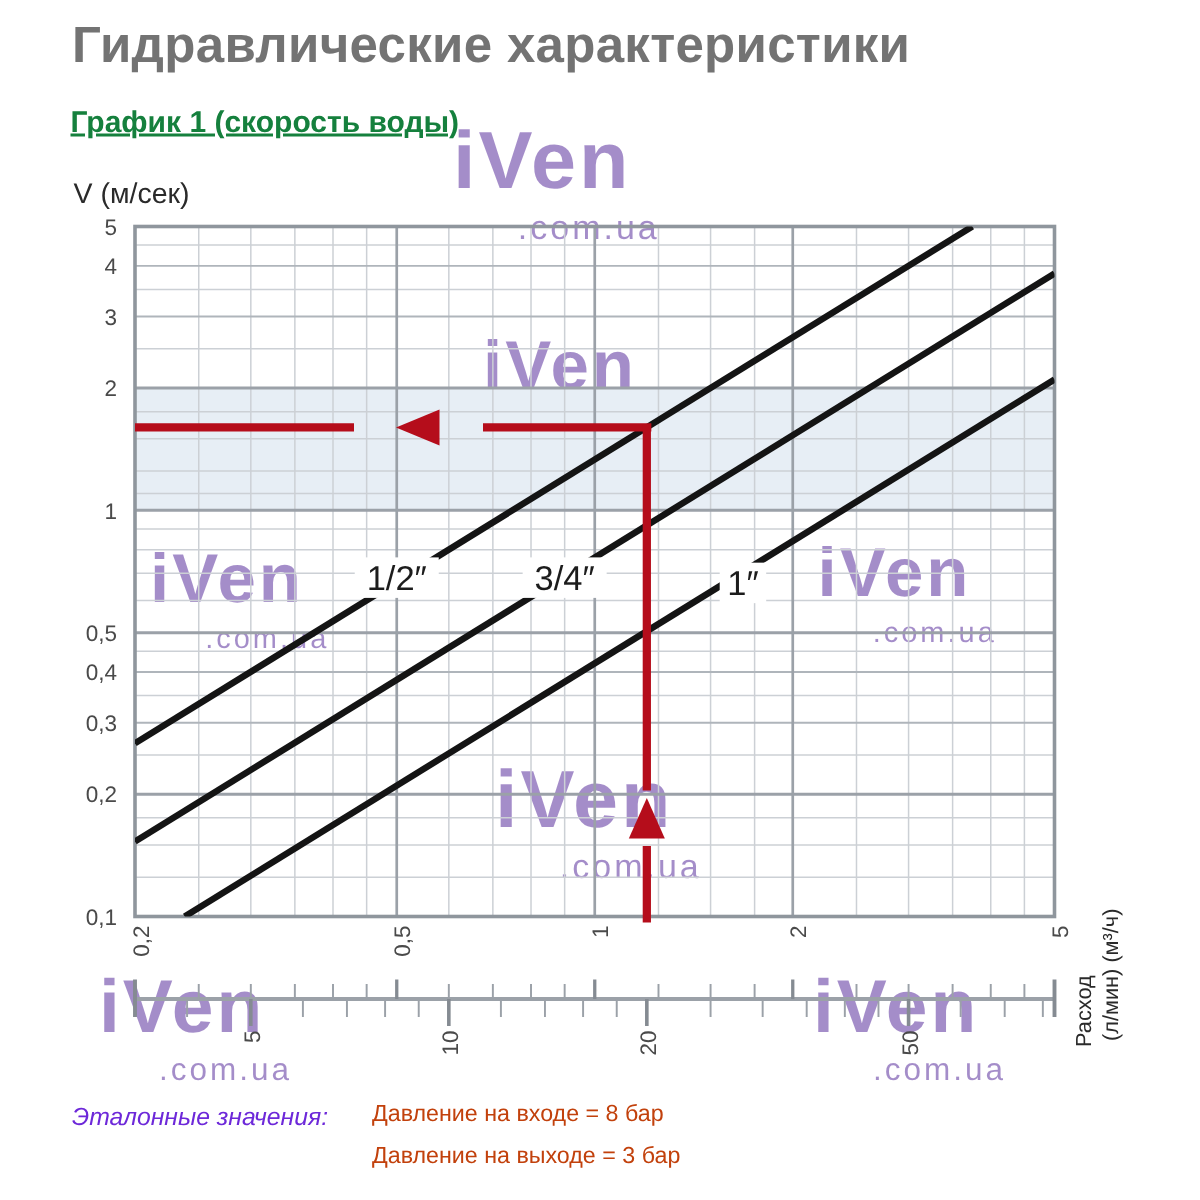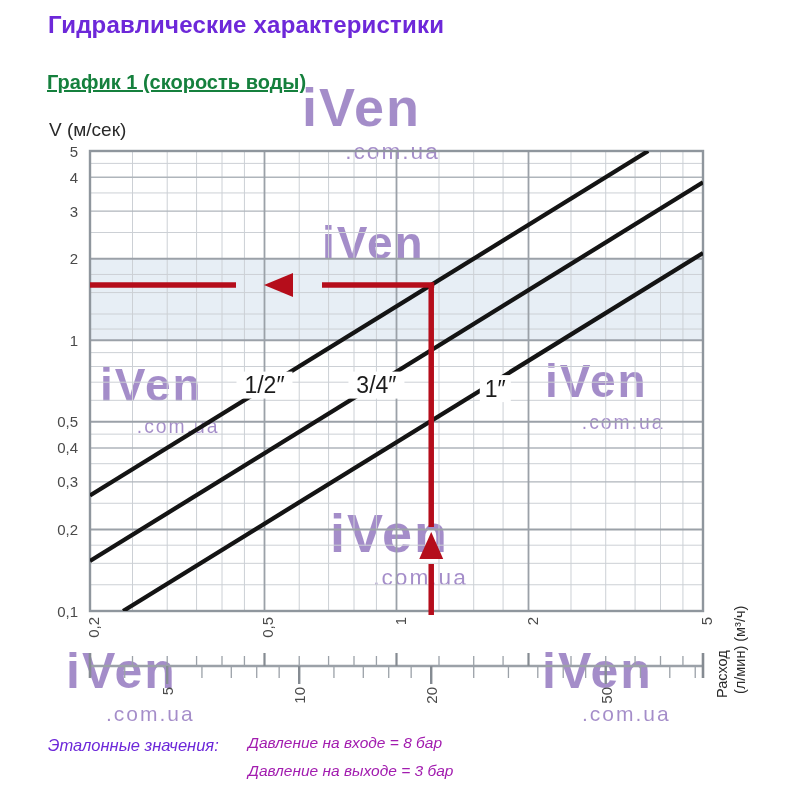--- a/index.html
+++ b/index.html
@@ -1,22 +1,22 @@
 <!DOCTYPE html>
 <html><head>
 <meta charset="utf-8">
 <style>
   html,body{margin:0;padding:0;background:#ffffff;}
   #stage{position:relative;width:800px;height:800px;background:#fff;overflow:hidden;
          font-family:"Liberation Sans",sans-serif;color:#111;}
-  .title{position:absolute;left:48px;top:11px;font-size:24px;font-weight:bold;letter-spacing:.2px;color:#6d28d9;}
+  .title{position:absolute;left:48px;top:11px;font-size:34px;font-weight:bold;letter-spacing:.2px;color:#737373;}
   .subtitle{position:absolute;left:47px;top:71px;font-size:20px;font-weight:bold;color:#15803d;text-decoration:underline;}
   .vlabel{position:absolute;left:49px;top:119px;font-size:19px;color:#2a2a2a;}
   .footer-caption{position:absolute;left:48px;top:736px;font-size:16.5px;font-style:italic;color:#6d28d9;}
-  .fline{position:absolute;left:248px;font-size:15.5px;font-style:italic;color:#a21caf;}
+  .fline{position:absolute;left:248px;font-size:15.5px;color:#c2410c;}
   .wm{position:absolute;line-height:.78;color:#4c1d95;opacity:.5;pointer-events:none;font-weight:bold;}
   .wm .b{display:block;letter-spacing:2px;}
   .wm .s{display:block;font-weight:normal;letter-spacing:2px;margin-top:15px;}
   svg#chart-svg{position:absolute;left:0;top:0;}
 </style>
 </head>
 <body>
 
 <div id="stage">
   <div class="title">Гидравлические характеристики</div>

